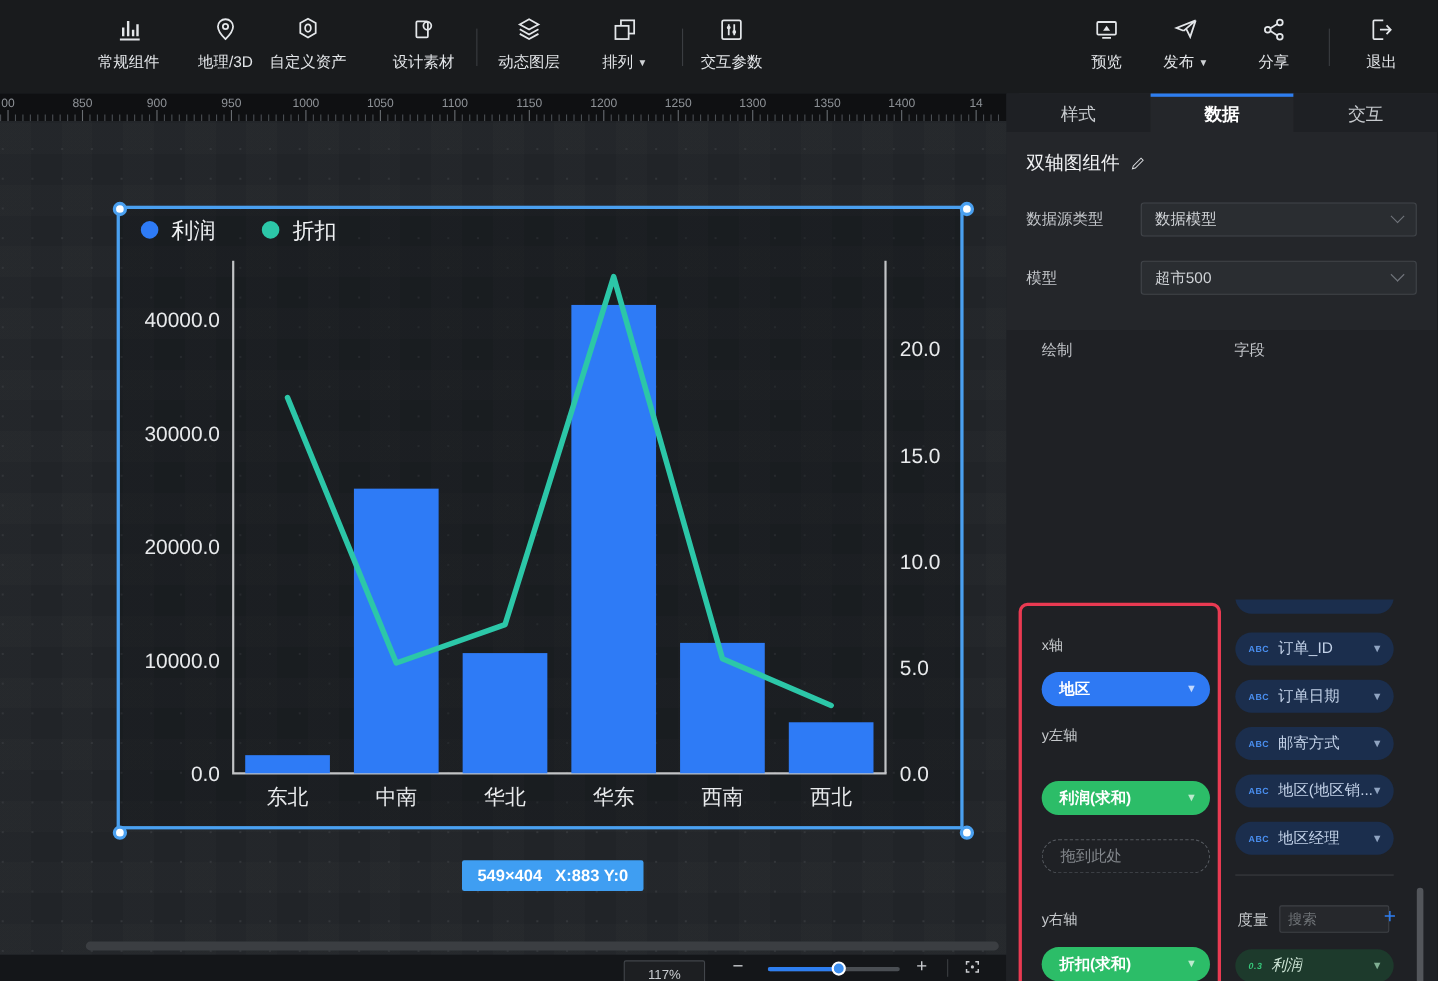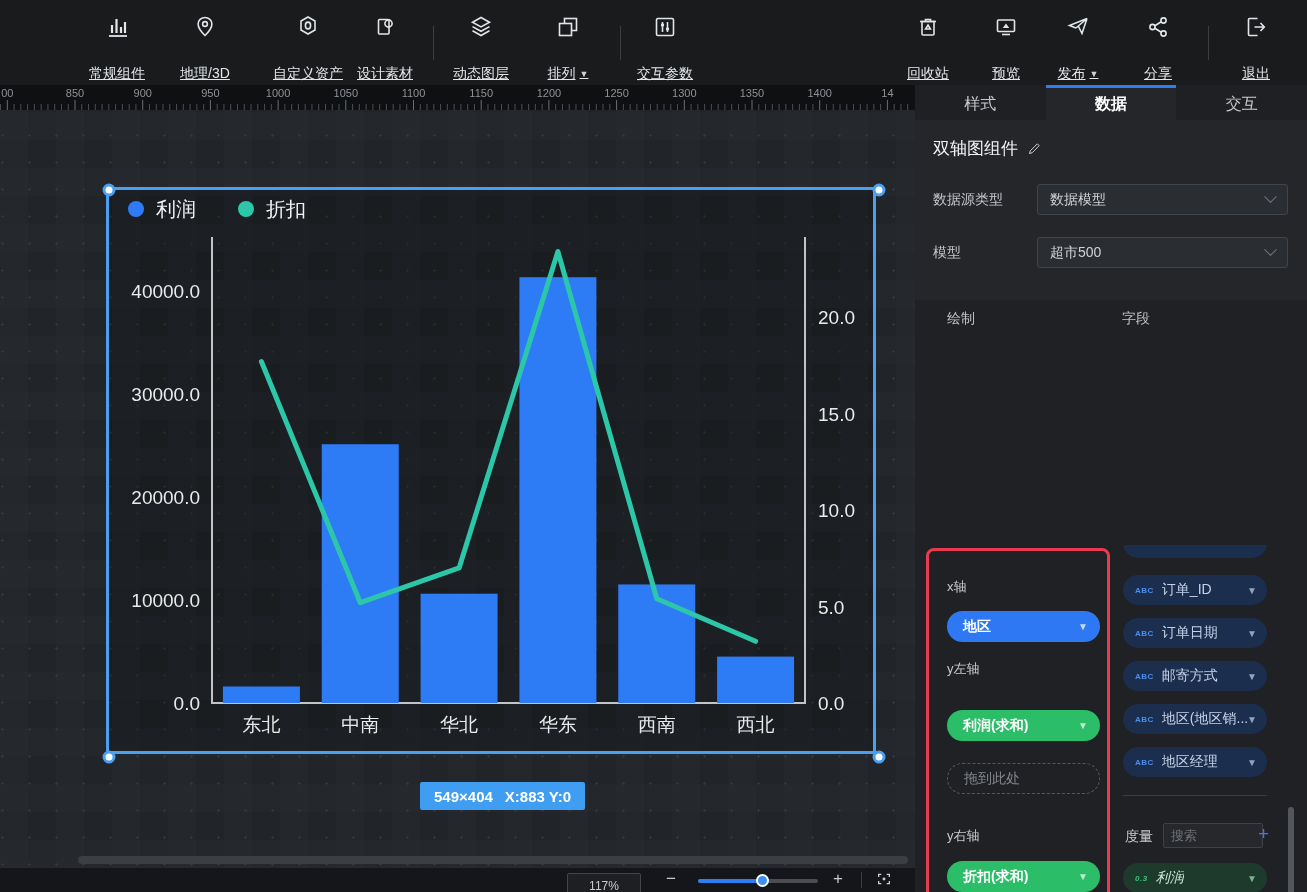--- a/index.html
+++ b/index.html
@@ -1,20 +1,20 @@
 <!DOCTYPE html>
 <html><head>
 <meta charset="utf-8">
 <style>
   html,body{margin:0;padding:0;background:#0c0d0e;}
   #app{position:relative;width:1307px;height:892px;overflow:hidden;background:#212428;
        font-family:"Liberation Sans","DejaVu Sans",sans-serif;color:#e3e6e9;user-select:none;}
   
   #toolbar{position:absolute;left:0;top:0;width:1307px;height:85px;background:#191b1d;}
-  .titem{position:absolute;top:13px;width:96px;display:flex;flex-direction:column;align-items:center;gap:24px;cursor:pointer;text-decoration:underline;}
+  .titem{position:absolute;top:13px;width:96px;display:flex;flex-direction:column;align-items:center;gap:7px;cursor:pointer;}
   .ticon{width:28px;height:28px;display:flex;align-items:center;justify-content:center;}
   .ticon svg{stroke:#e3e6e9;fill:none;stroke-width:1.6;}
   .tlabel{font-size:14px;color:#e3e6e9;white-space:nowrap;display:flex;align-items:center;gap:4px;}
   .tcaret{font-size:9px;color:#cfd2d5;}
   .tdivider{position:absolute;top:26px;width:1px;height:34px;background:#3a3d41;}
   
   #ruler{position:absolute;left:0;top:85px;width:926px;height:25px;background:#0f1012;overflow:hidden;}
   
   #canvas{position:absolute;left:0;top:110px;width:915px;height:758px;background:#212428;overflow:hidden;
     background-image:
@@ -105,21 +105,21 @@
         <div class="ticon">
           <svg width="26" height="26" viewBox="0 0 26 26">
             <path d="M13 3.5c-3.8 0-6.9 2.9-6.9 6.6 0 4.9 6.9 11.4 6.9 11.4s6.9-6.5 6.9-11.4c0-3.7-3.1-6.6-6.9-6.6z"></path>
             <circle cx="13" cy="10" r="2.4"></circle>
           </svg>
         </div>
         <div class="tlabel">
           <span>地理/3D</span>
         </div>
       </div>
-      <div class="titem" style="left: 260px;">
+      <div class="titem" style="left: 232px;">
         <div class="ticon">
           <svg width="26" height="26" viewBox="0 0 26 26">
             <path d="M13 3l7 4v9l-7 4-7-4V7z"></path>
             <ellipse cx="13" cy="11.5" rx="2.6" ry="3.4"></ellipse>
           </svg>
         </div>
         <div class="tlabel">
           <span>自定义资产</span>
         </div>
       </div>
@@ -162,33 +162,20 @@
         <div class="ticon">
           <svg width="26" height="26" viewBox="0 0 26 26">
             <rect x="4.5" y="4.5" width="17" height="17" rx="1.5"></rect>
             <path d="M10.5 8v10M15.5 8v10"></path>
             <circle cx="10.5" cy="11" r="1.7" fill="#e3e6e9" stroke="none"></circle>
             <circle cx="15.5" cy="15" r="1.7" fill="#e3e6e9" stroke="none"></circle>
           </svg>
         </div>
         <div class="tlabel">
           <span>交互参数</span>
-        </div>
-      </div>
-      <div class="titem" style="left: 880px;">
-        <div class="ticon">
-          <svg width="26" height="26" viewBox="0 0 26 26">
-            <path d="M5 7.5h16"></path>
-            <path d="M10.5 7.5v-2h5v2"></path>
-            <path d="M7 7.5h12V20a1 1 0 01-1 1H8a1 1 0 01-1-1z"></path>
-            <path d="M13 11l2.4 4h-4.8z"></path>
-          </svg>
-        </div>
-        <div class="tlabel">
-          <span>回收站</span>
         </div>
       </div>
       <div class="titem" style="left: 958px;">
         <div class="ticon">
           <svg width="26" height="26" viewBox="0 0 26 26">
             <rect x="4.5" y="6" width="17" height="11.5" rx="1"></rect>
             <path d="M13 9.5l3.2 4.4H9.8z" fill="#e3e6e9" stroke="none"></path>
             <path d="M9 20.5h8"></path>
           </svg>
         </div>

